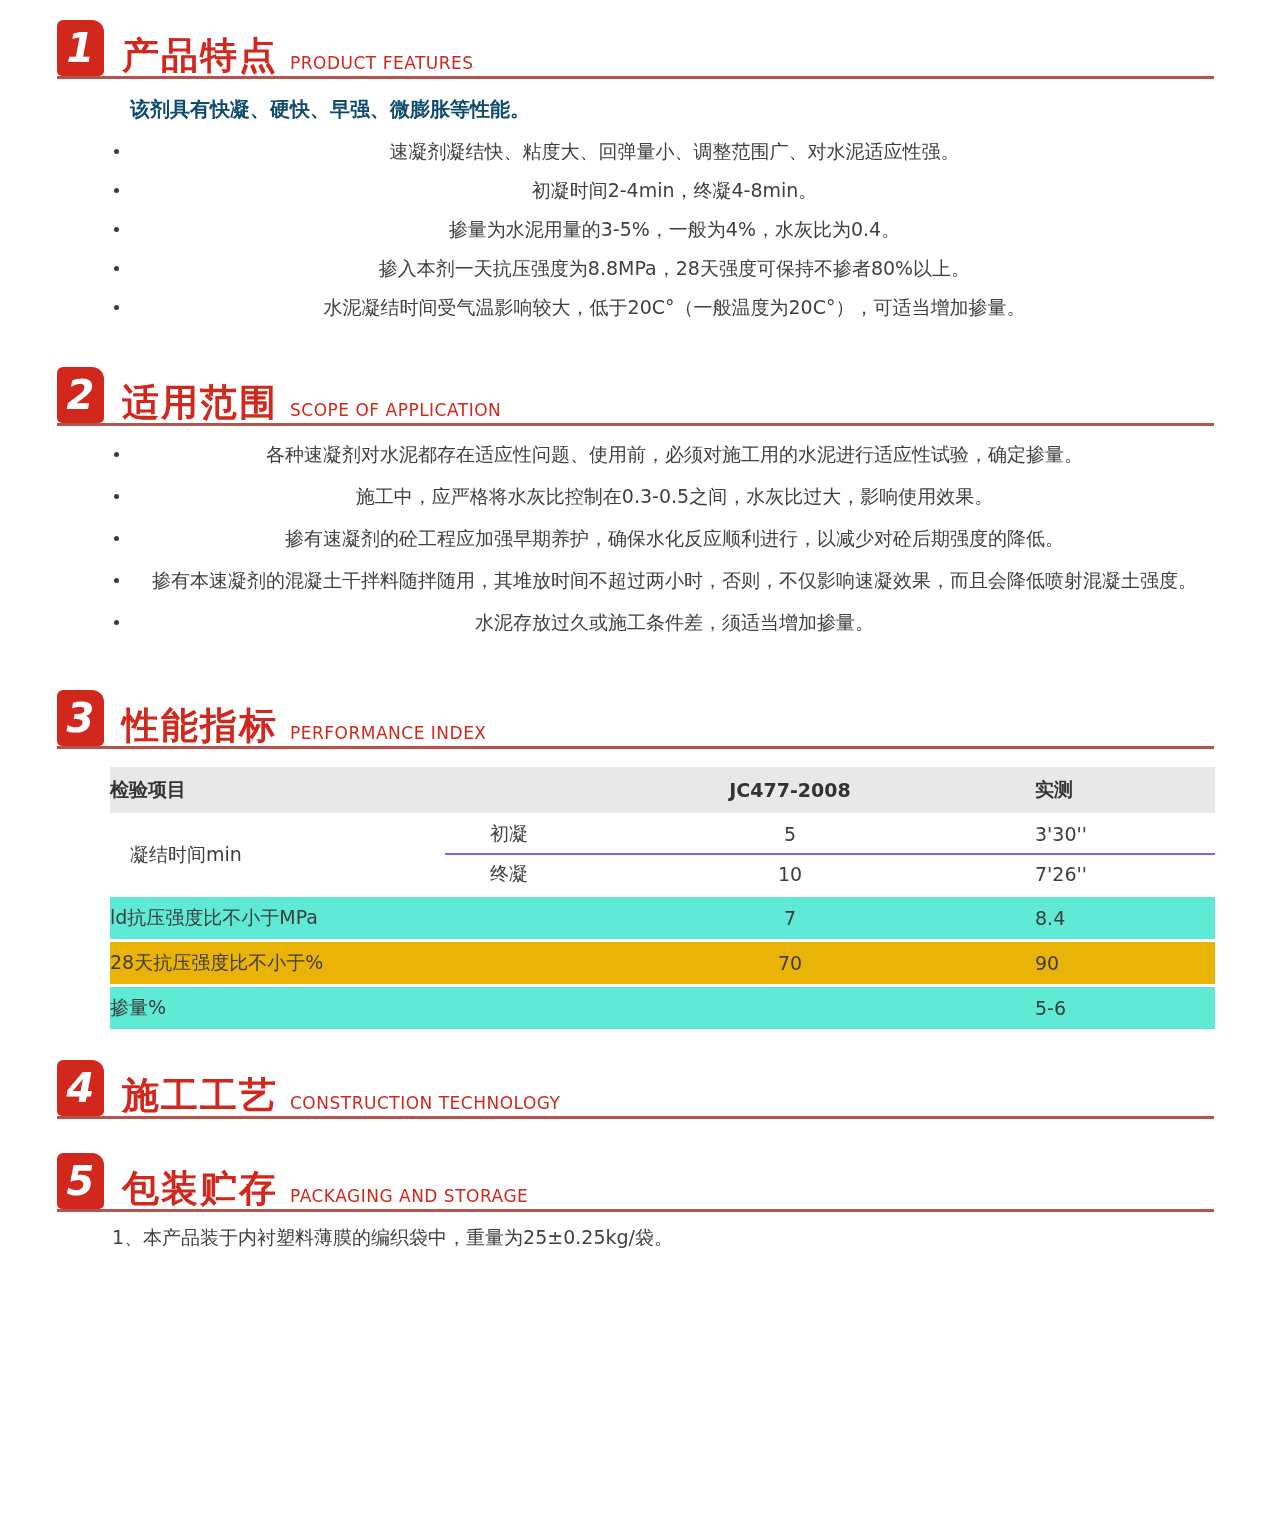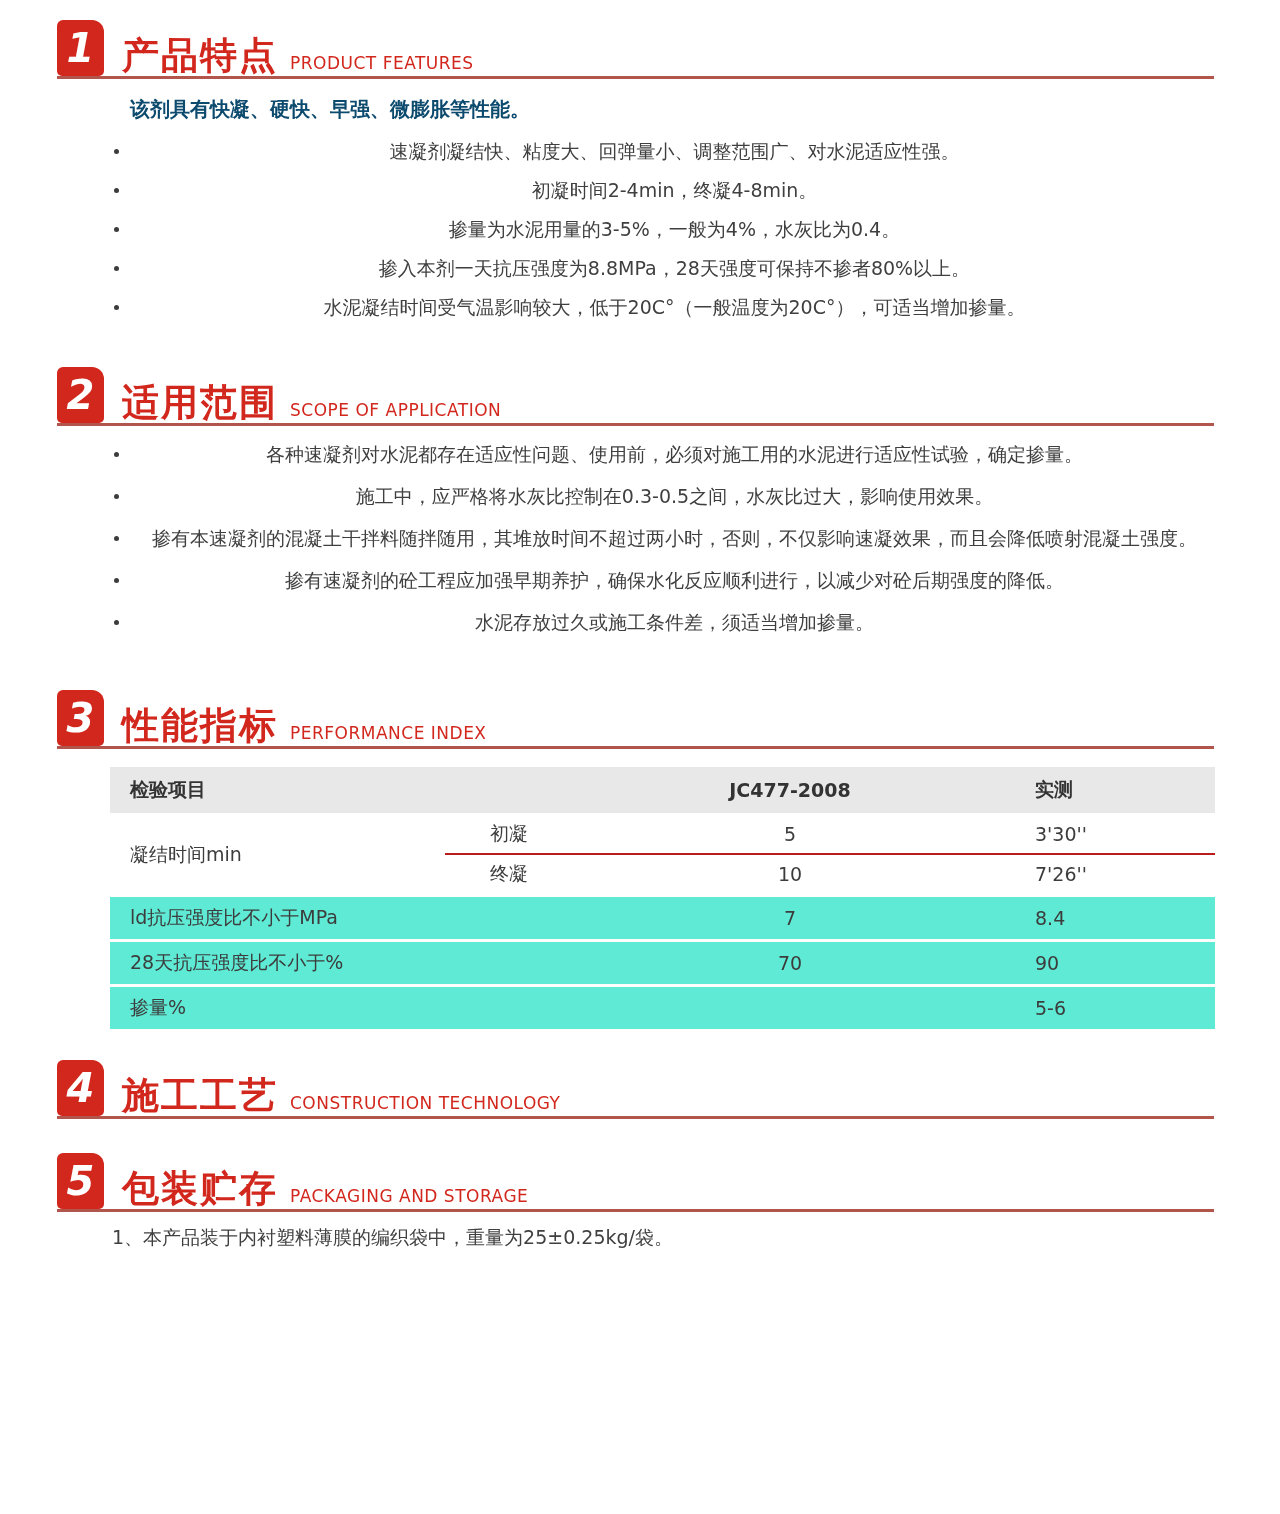--- a/index.html
+++ b/index.html
@@ -106,42 +106,42 @@
     color: #3c3c3c;
   }
   .trow {
     display: grid;
     grid-template-columns: 335px 195px 300px 1fr;
     align-items: center;
     margin-bottom: 3px;
   }
   .t-head { background: #e8e8e8; height: 46px; font-weight: bold; color: #333; }
   .t-gray { background: #5eead4; height: 42px; }
-  .t-white { background: #5eead4; height: 42px; }
-  .cell-label { grid-column: 1 / span 2; padding-left: 20px; }
+  .t-white { background: #eab308; height: 42px; }
+  .cell-label { grid-column: 1 / span 2; }
   .cell-std { grid-column: 3; text-align: center; }
   .cell-meas { grid-column: 4; padding-left: 95px; }
   .t-setting {
     display: grid;
     grid-template-columns: 335px 1fr;
     background: #ffffff;
     margin-bottom: 3px;
   }
   .t-setting .side-label {
     display: flex;
     align-items: center;
     padding-left: 20px;
   }
   .sub-row {
     display: grid;
     grid-template-columns: 195px 300px 1fr;
     align-items: center;
     height: 39px;
   }
-  .sub-row.first { border-bottom: 2px solid #b91c1c; }
+  .sub-row.first { border-bottom: 2px solid #8b5cf6; }
   .sub-name { padding-left: 45px; }
   .sub-std { text-align: center; }
   .sub-meas { padding-left: 95px; }
 
   
   .gap-a { height: 36px; }
   .gap-b { height: 40px; }
   .gap-c { height: 28px; }
   .gap-d { height: 34px; }
 </style>
@@ -174,22 +174,22 @@
     <div class="sec-header">
       <div class="badge">
           <span>2</span>
         </div>
       <div class="title-zh">适用范围</div>
       <div class="title-en">SCOPE OF APPLICATION</div>
     </div>
     <ul class="bullets">
       <li>各种速凝剂对水泥都存在适应性问题、使用前，必须对施工用的水泥进行适应性试验，确定掺量。</li>
       <li>施工中，应严格将水灰比控制在0.3-0.5之间，水灰比过大，影响使用效果。</li>
+      <li>掺有速凝剂的砼工程应加强早期养护，确保水化反应顺利进行，以减少对砼后期强度的降低。</li>
       <li>掺有本速凝剂的混凝土干拌料随拌随用，其堆放时间不超过两小时，否则，不仅影响速凝效果，而且会降低喷射混凝土强度。</li>
-      <li>掺有速凝剂的砼工程应加强早期养护，确保水化反应顺利进行，以减少对砼后期强度的降低。</li>
       <li>水泥存放过久或施工条件差，须适当增加掺量。</li>
     </ul>
   </div>
 
   <div class="gap-b"></div>
 
   <div class="sec sec3">
     <div class="sec-header">
       <div class="badge">
           <span>3</span>

